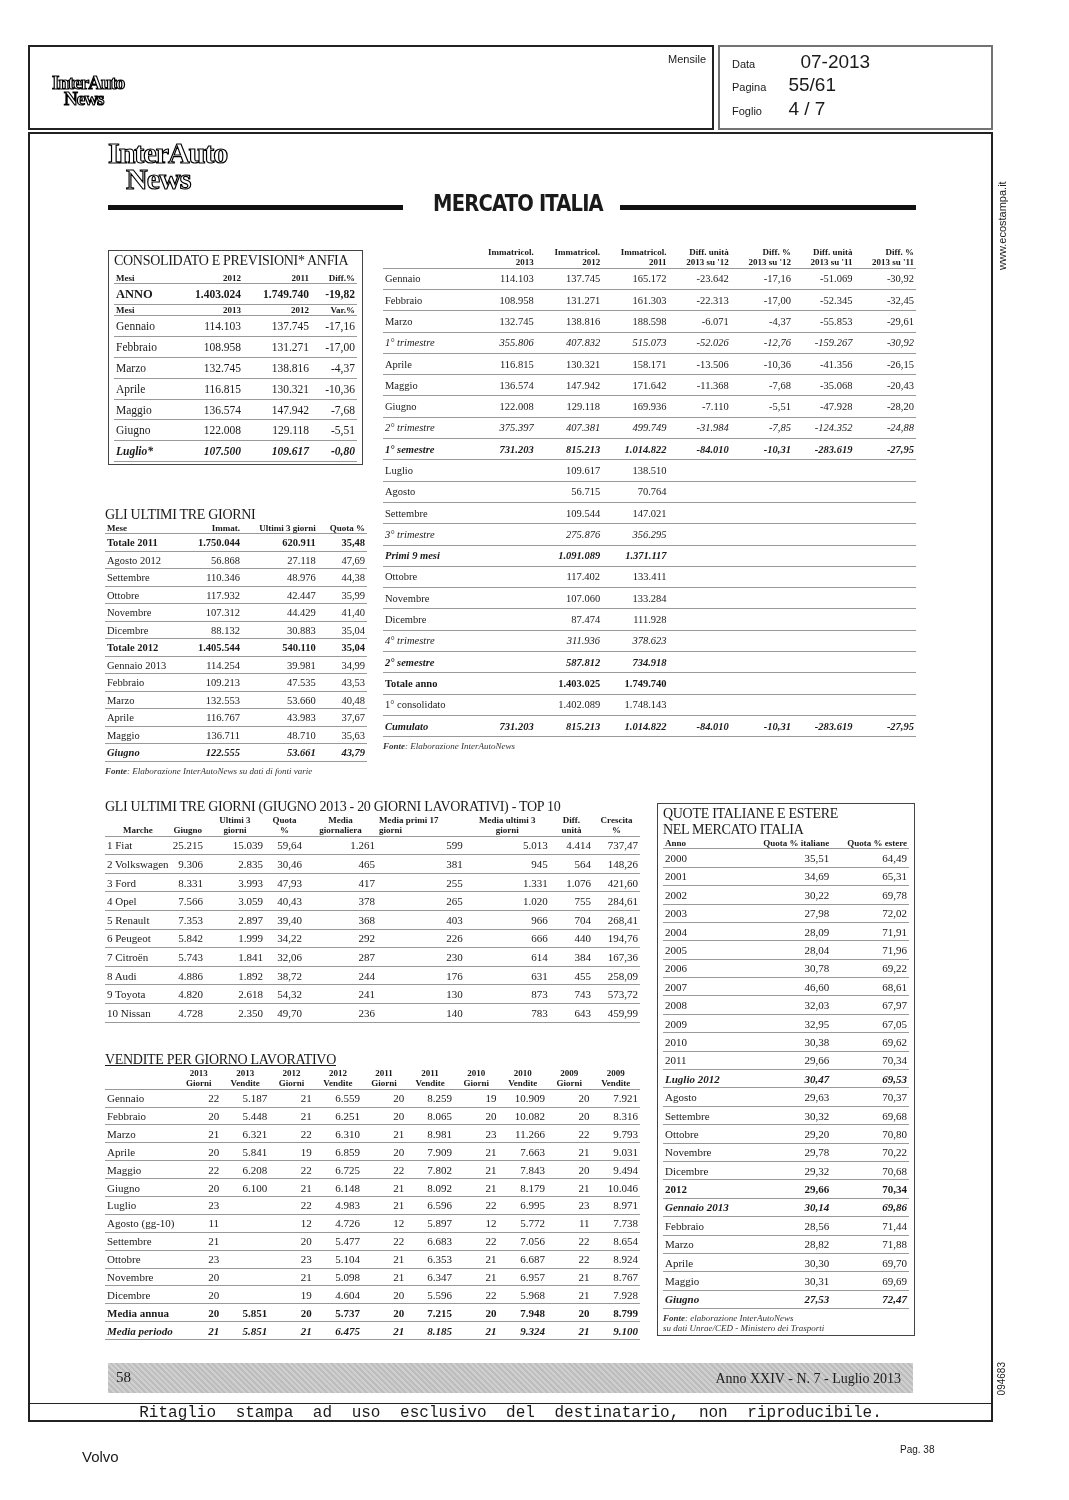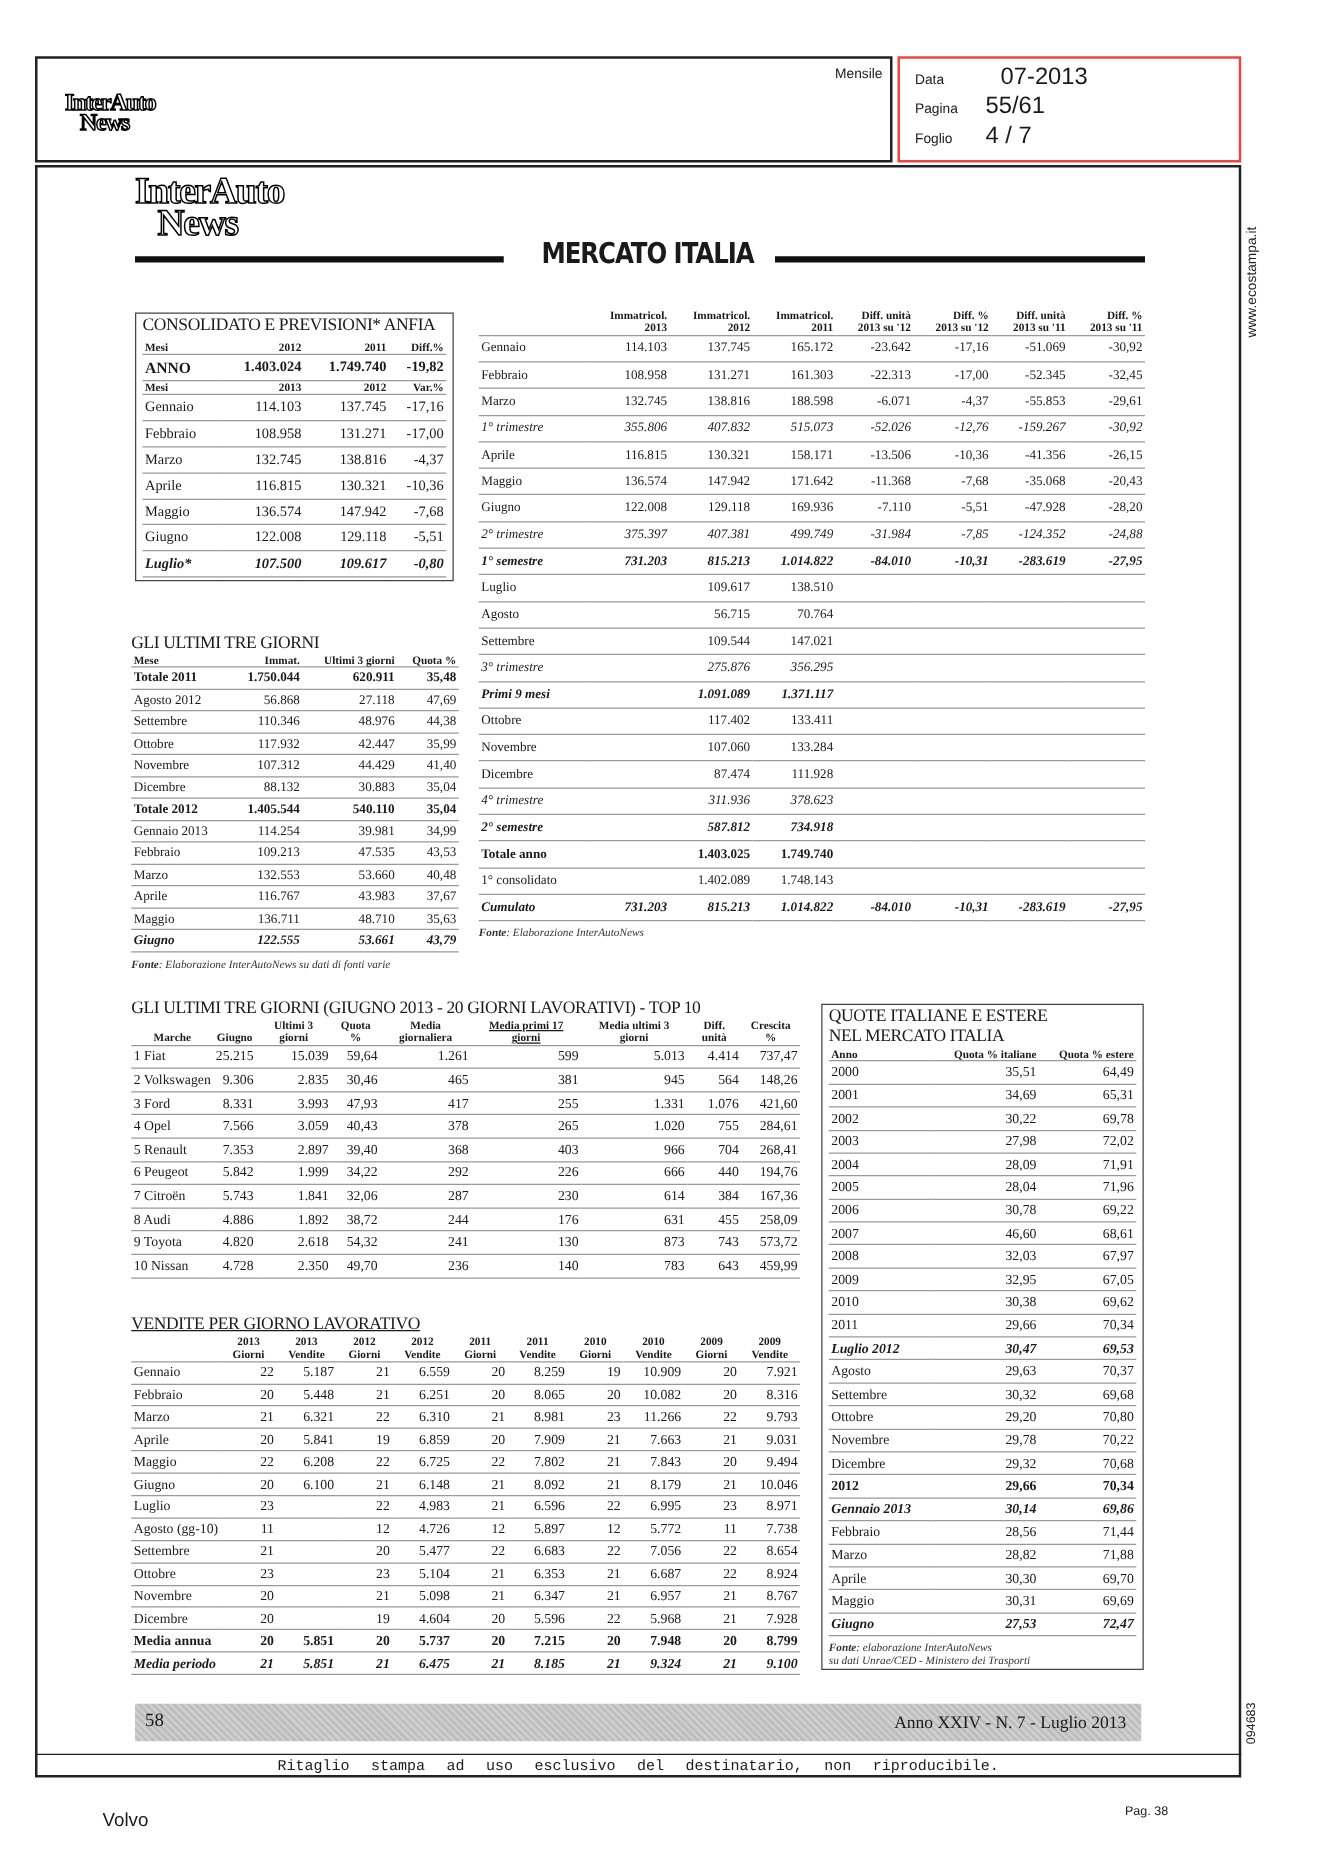--- a/index.html
+++ b/index.html
@@ -1,19 +1,19 @@
 <!DOCTYPE html>
 <html><head>
 <meta charset="utf-8">
 <style>
 *{box-sizing:border-box;margin:0;padding:0}
 body{width:1069px;height:1500px;background:#fff;position:relative;font-family:"Liberation Serif",serif;color:#1a1a1a;overflow:hidden}
 .abs{position:absolute}
 .hdr-left{left:28px;top:45px;width:686px;height:85px;border:2px solid #222}
-.hdr-right{left:718px;top:45px;width:275px;height:85px;border:2px solid #ef4444}
+.hdr-right{left:718px;top:45px;width:275px;height:85px;border:2px solid #737373}
 .mensile{right:6px;top:6px;font-family:Liberation Sans, sans-serif;font-size:11px}
 .meta-row{position:absolute;left:12px;font-family:"Liberation Sans",sans-serif}
 .meta-k{font-size:11px;display:inline-block;width:42px}
 .meta-v{font-size:19px}
 .logo{font-family:"Liberation Serif",serif;font-weight:bold;line-height:0.85;color:#fff;-webkit-text-stroke:1.2px #000;letter-spacing:-1px}
 .main{left:28px;top:132px;width:965px;height:1290px;border:2px solid #222}
 .side-url{left:996px;top:150px;width:14px;height:120px;font-family:"Liberation Sans",sans-serif;font-size:11px;writing-mode:vertical-rl;transform:rotate(180deg);color:#222}
 .side-code{left:996px;top:1362px;font-family:"Liberation Sans",sans-serif;font-size:10px;writing-mode:vertical-rl;transform:rotate(180deg);color:#222}
 .bar-title{left:108px;top:190px;width:808px;height:30px}
 .bar-line{position:absolute;top:15px;height:5px;background:#111}
@@ -36,21 +36,21 @@
 .tbl3 td{font-size:10.5px;height:21.3px}
 .tbl4{left:105px;top:799px;width:535px}
 .tbl4 td{font-size:11px;height:18.6px}
 .tbl5{left:105px;top:1052px;width:535px}
 .tbl5 td{font-size:11px;height:17.9px}
 .tbl6{left:657px;top:803px;width:258px;border:1px solid #444;padding:2px 5px}
 .tbl6 td{font-size:11px;height:18.4px}
 .footer-band{left:108px;top:1363px;width:805px;height:30px;background:repeating-linear-gradient(45deg,#cfcfcf 0 2px,#bdbdbd 2px 4px)}
 .footer-band .pg{position:absolute;left:8px;top:6px;font-size:15px}
 .footer-band .anno{position:absolute;right:12px;top:8px;font-size:14px}
-.ritaglio{left:28px;top:1403px;width:965px;height:19px;border-top:1px solid #222;text-align:center;font-family:"Liberation Mono",monospace;font-size:12px;word-spacing:10px;line-height:19px}
+.ritaglio{left:28px;top:1403px;width:965px;height:19px;border-top:1px solid #222;text-align:center;font-family:"Liberation Mono",monospace;font-size:16px;word-spacing:10px;line-height:19px}
 .volvo{left:82px;top:1448px;font-family:"Liberation Sans",sans-serif;font-size:15px}
 .pagnum{left:900px;top:1444px;font-family:"Liberation Sans",sans-serif;font-size:10px}
 .underline{text-decoration:underline}
 </style>
 </head>
 <body>
 
 <div class="abs hdr-left">
   <div class="abs logo" style="left:22px;top:28px;font-size:19px;">
     <div>InterAuto</div>
@@ -522,21 +522,21 @@
 <div class="abs tbl4">
   <div class="t-title">GLI ULTIMI TRE GIORNI (GIUGNO 2013 - 20 GIORNI LAVORATIVI) - TOP 10</div>
   <table>
     <tbody>
         <tr id="tbl4-head">
           <th style="white-space: normal; text-align: center;">Marche</th>
           <th style="white-space: normal; text-align: center;">Giugno</th>
           <th style="white-space: normal; text-align: center;">Ultimi 3 giorni</th>
           <th style="white-space: normal; text-align: center;">Quota %</th>
           <th style="white-space: normal; text-align: center;">Media giornaliera</th>
-          <th style="white-space: normal; text-align: center; text-decoration: underline;">Media primi 17 giorni</th>
+          <th style="white-space: normal; text-align: left;">Media primi 17 giorni</th>
           <th style="white-space: normal; text-align: center;">Media ultimi 3 giorni</th>
           <th style="white-space: normal; text-align: center;">Diff. unità</th>
           <th style="white-space: normal; text-align: center; margin-left: 33px;">Crescita %</th>
         </tr>
     </tbody>
       <tbody id="tbl4-body">
         <tr>
           <td>1  Fiat</td>
           <td>25.215</td>
           <td>15.039</td>

